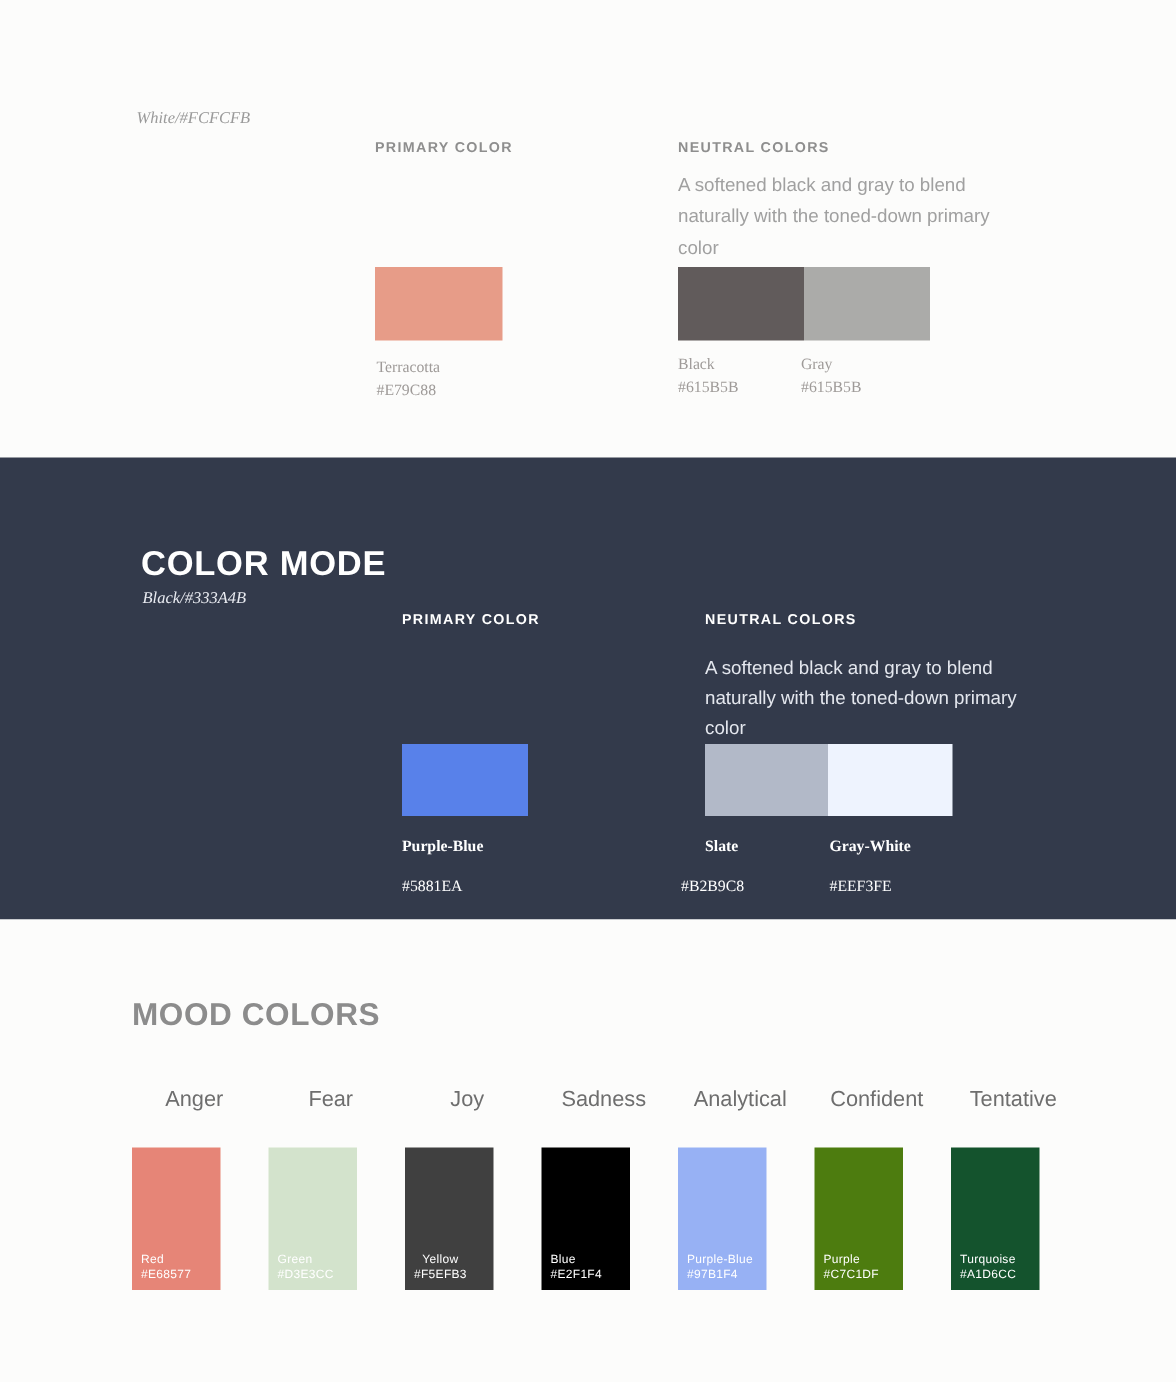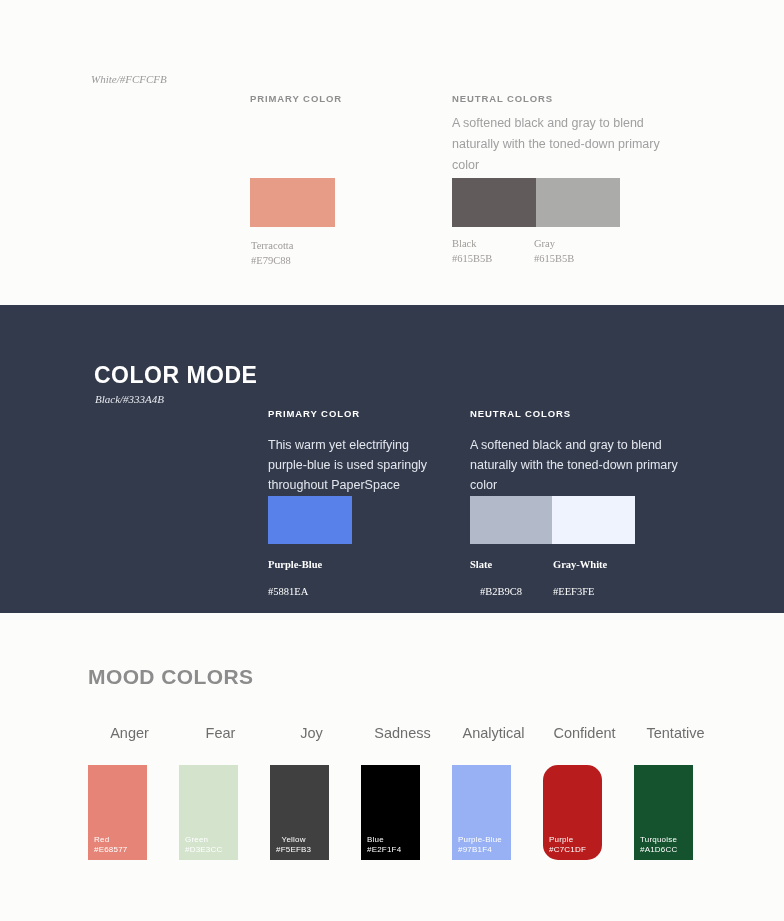--- a/index.html
+++ b/index.html
@@ -184,34 +184,33 @@
   <div class="swatch-label" style="left:534px; top:236px;">Gray</div>
   <div class="swatch-label" style="left:534px; top:251px;">#615B5B</div>
 </div>
 
 <div class="dark-section">
 
   <div class="mode-title dark">COLOR MODE</div>
   <div class="mode-sub dark">Black/#333A4B</div>
 
   <div class="col-head" style="left:268px; top:103px;">PRIMARY  COLOR</div>
-  <div class="col-desc" style="left:268px; top:130px; width:180px; line-height:20px;">This warm yet electrifying purple-blue is used sparingly throughout PaperSpace</div>
 
   <div class="swatch" style="left:268px; top:191px; width:84px; height:48px; background:#5881EA;"></div>
   <div class="swatch-label" style="left:268px; top:252px;">Purple-Blue</div>
   <div class="swatch-label swatch-hex" style="left:268px; top:267px;">#5881EA</div>
 
   <div class="col-head" style="left:470px; top:103px;">NEUTRAL COLORS</div>
   <div class="col-desc" style="left:470px; top:130px; width:232px; line-height:20px;">A softened black and gray to blend naturally with the toned-down primary color</div>
 
   <div class="swatch" style="left:470px; top:191px; width:82px; height:48px; background:#B2B9C8;"></div>
   <div class="swatch" style="left:552px; top:191px; width:83px; height:48px; background:#EEF3FE;"></div>
 
   <div class="swatch-label" style="left:470px; top:252px;">Slate</div>
-  <div class="swatch-label swatch-hex" style="left:480px; top:267px;">#B2B9C8</div>
+  <div class="swatch-label swatch-hex" style="left:454px; top:267px;">#B2B9C8</div>
 
   <div class="swatch-label" style="left:553px; top:252px;">Gray-White</div>
   <div class="swatch-label swatch-hex" style="left:553px; top:267px;">#EEF3FE</div>
 </div>
 
 <div class="mood-section">
   <div class="mood-title">MOOD COLORS</div>
 
   <div class="mood-grid">
 
@@ -260,21 +259,21 @@
       <div class="mood-swatch" style="background:#97B1F4;">
         <div class="mood-info">
           <span>Purple-Blue</span>
           <span class="mood-hex">#97B1F4</span>
         </div>
       </div>
     </div>
 
     <div class="mood-col" style="left:455px;">
       <div class="mood-name">Confident</div>
-      <div class="mood-swatch" style="background:#b91c1c;border-radius:15px;">
+      <div class="mood-swatch" style="background:#4d7c0f;">
         <div class="mood-info">
           <span>Purple</span>
           <span class="mood-hex">#C7C1DF</span>
         </div>
       </div>
     </div>
 
     <div class="mood-col" style="left:546px;">
       <div class="mood-name">Tentative</div>
       <div class="mood-swatch" style="background:#14532d;">

